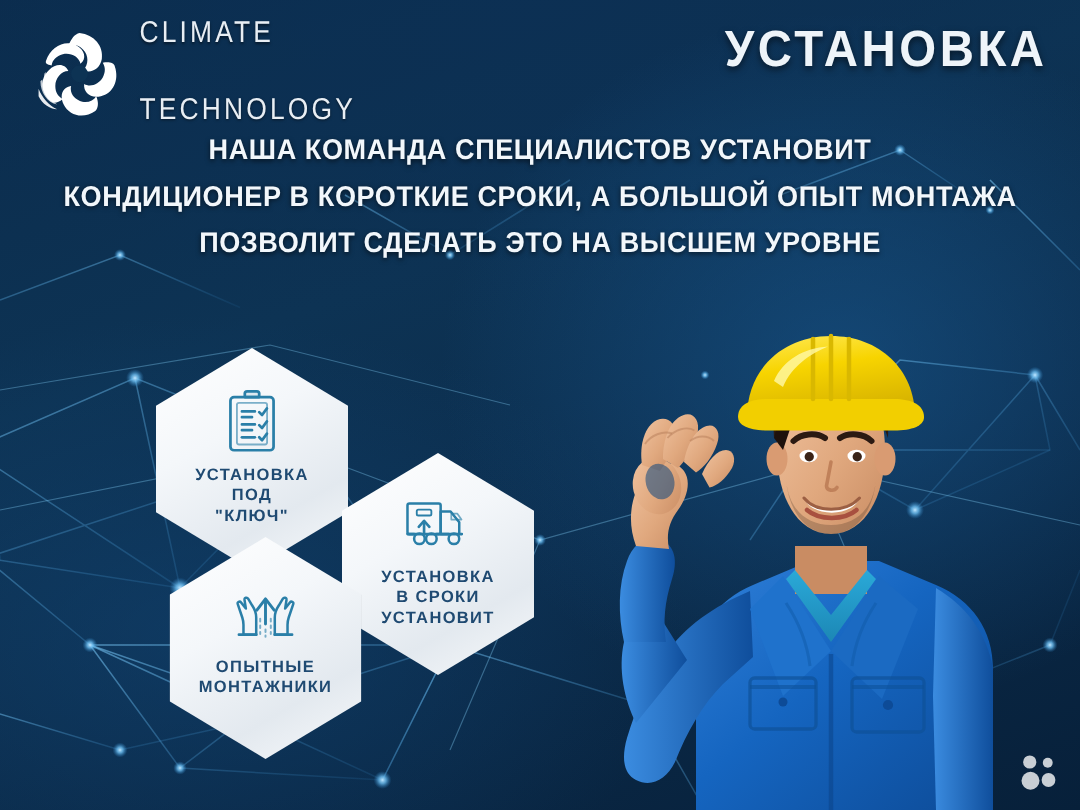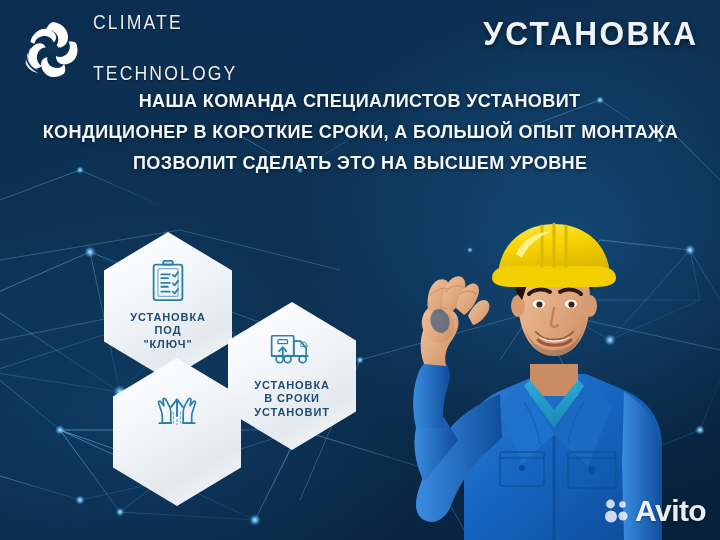--- a/index.html
+++ b/index.html
@@ -34,21 +34,21 @@
     position:absolute; right:22px; top:14px;
     color:#eef4f9; font-size:34px; font-weight:700; letter-spacing:2.5px;
     font-family:"Liberation Sans Narrow","Liberation Sans",sans-serif;
     transform:scaleX(0.93); transform-origin:right center;
     text-shadow:0 2px 5px rgba(0,0,0,.55);
   }
 
   
   #headline {
     position:absolute; left:0; right:0; top:90px; text-align:center;
-    display:flex; flex-direction:column; gap:9px; align-items:center;
+    display:flex; flex-direction:column; gap:9px; 
   }
   #headline .ln {
     color:#f2f7fb; font-weight:700; font-size:19px; letter-spacing:0.4px;
     font-family:"Liberation Sans Narrow","Liberation Sans",sans-serif;
     transform:scaleX(0.95); white-space:nowrap;
     text-shadow:0 1px 4px rgba(0,0,0,.6);
   }
 
   
   .hex {
@@ -224,20 +224,24 @@
       <path d="M33 38V25c0-3 1-6 3-9l3-5c.9-1.5 3-1 2.8.8l-1 6.5 3.6-4.6c1-1.3 3-.3 2.5 1.3l-3.4 10c-.6 1.8-.9 3.6-.9 5.5V38z"></path>
       <path d="M6 38h13 M33 38h13" stroke-width="2.1"></path>
       <path d="M26 30V13" stroke-width="2.2"></path>
       <path d="M19.5 19.5L26 11l6.5 8.5" stroke-width="2.2"></path>
       <g stroke-width="1.5" stroke-opacity=".6">
         <path d="M22 26v2 M22 31v2 M22 36v1.5"></path>
         <path d="M26 34v2 M26 38.5v1"></path>
         <path d="M30 26v2 M30 31v2 M30 36v1.5"></path>
       </g>
     </svg>
+    <div class="cap">
+      <div>ОПЫТНЫЕ</div>
+      <div>МОНТАЖНИКИ</div>
+    </div>
   </div>
 
   <svg id="worker" viewBox="0 0 348 326">
     <defs>
       <linearGradient id="coat" x1="0" y1="0" x2="1" y2="1">
         <stop offset="0%" stop-color="#2f7fd8"></stop>
         <stop offset="45%" stop-color="#1565c0"></stop>
         <stop offset="100%" stop-color="#0d4b97"></stop>
       </linearGradient>
       <linearGradient id="coatS" x1="0" y1="0" x2="1" y2="0">
@@ -337,16 +341,15 @@
     <path d="M212 188 C204 200 198 214 196 230" stroke="#0f5aa8" stroke-width="2" fill="none" stroke-opacity=".5"></path>
   </svg>
 
   <div id="avito">
     <svg width="26" height="26" viewBox="0 0 26 26">
       <circle cx="6.5" cy="6" r="4.4" fill="#ffffff" fill-opacity=".85"></circle>
       <circle cx="18.5" cy="6.5" r="3.3" fill="#ffffff" fill-opacity=".85"></circle>
       <circle cx="7" cy="18.5" r="6" fill="#ffffff" fill-opacity=".85"></circle>
       <circle cx="19" cy="18" r="4.6" fill="#ffffff" fill-opacity=".85"></circle>
     </svg>
-    <span class="aw">Avito</span>
   </div>
 
 </div>
 
 </body></html>

